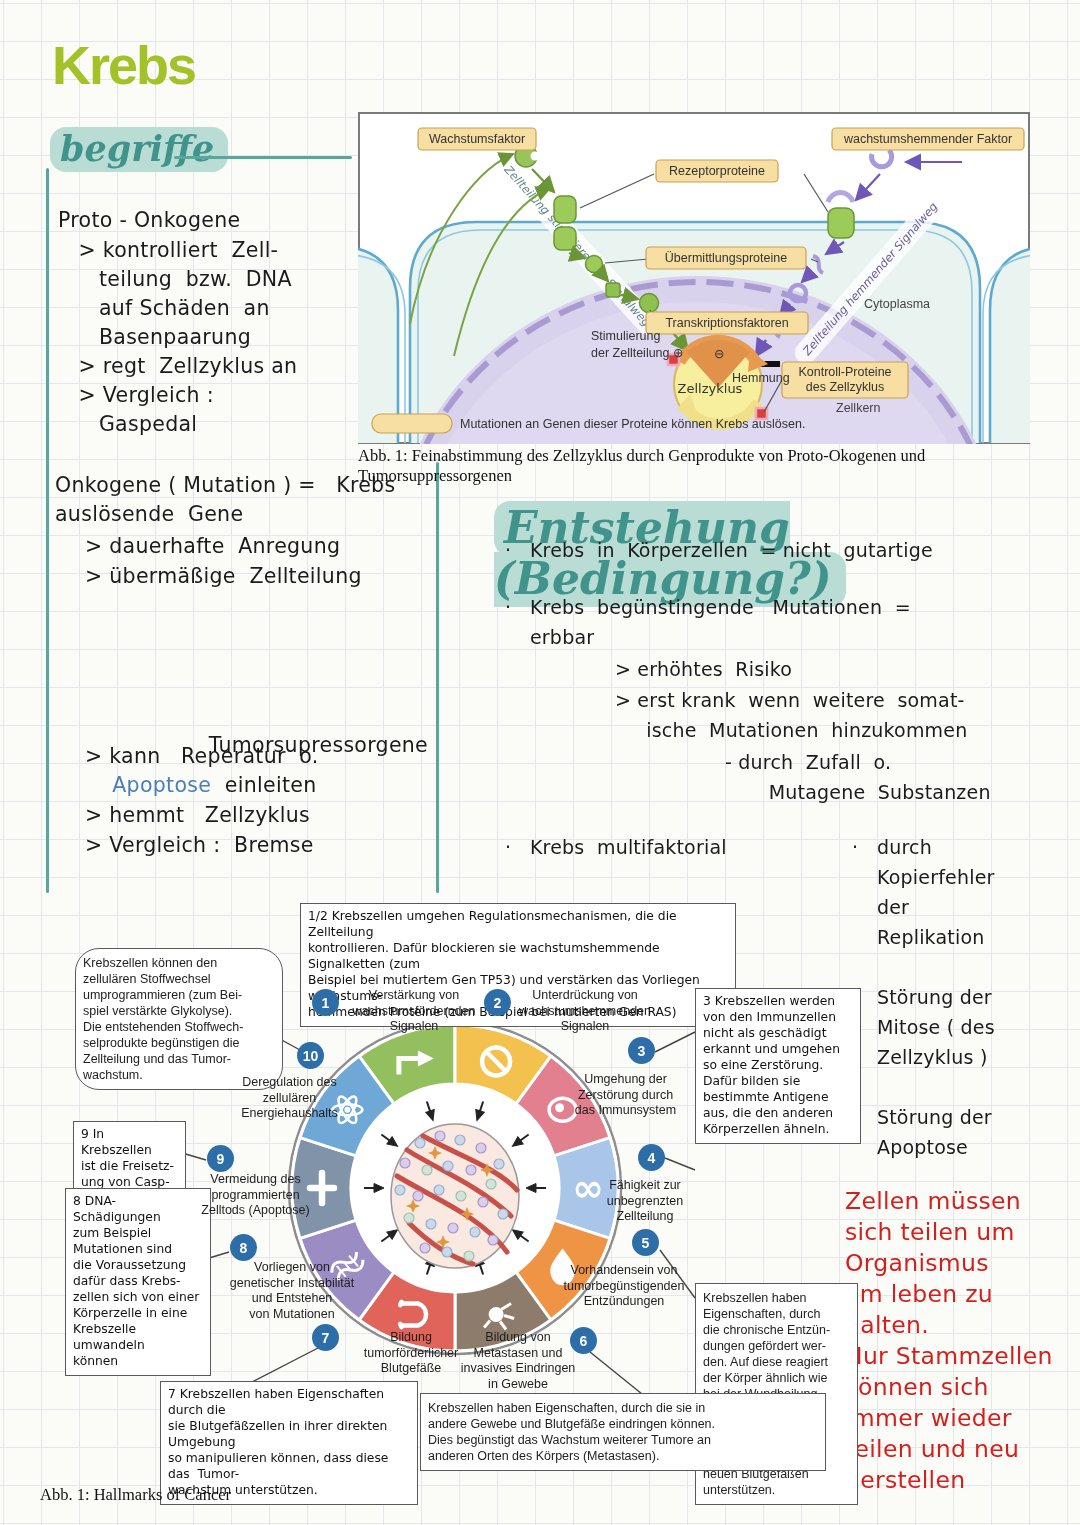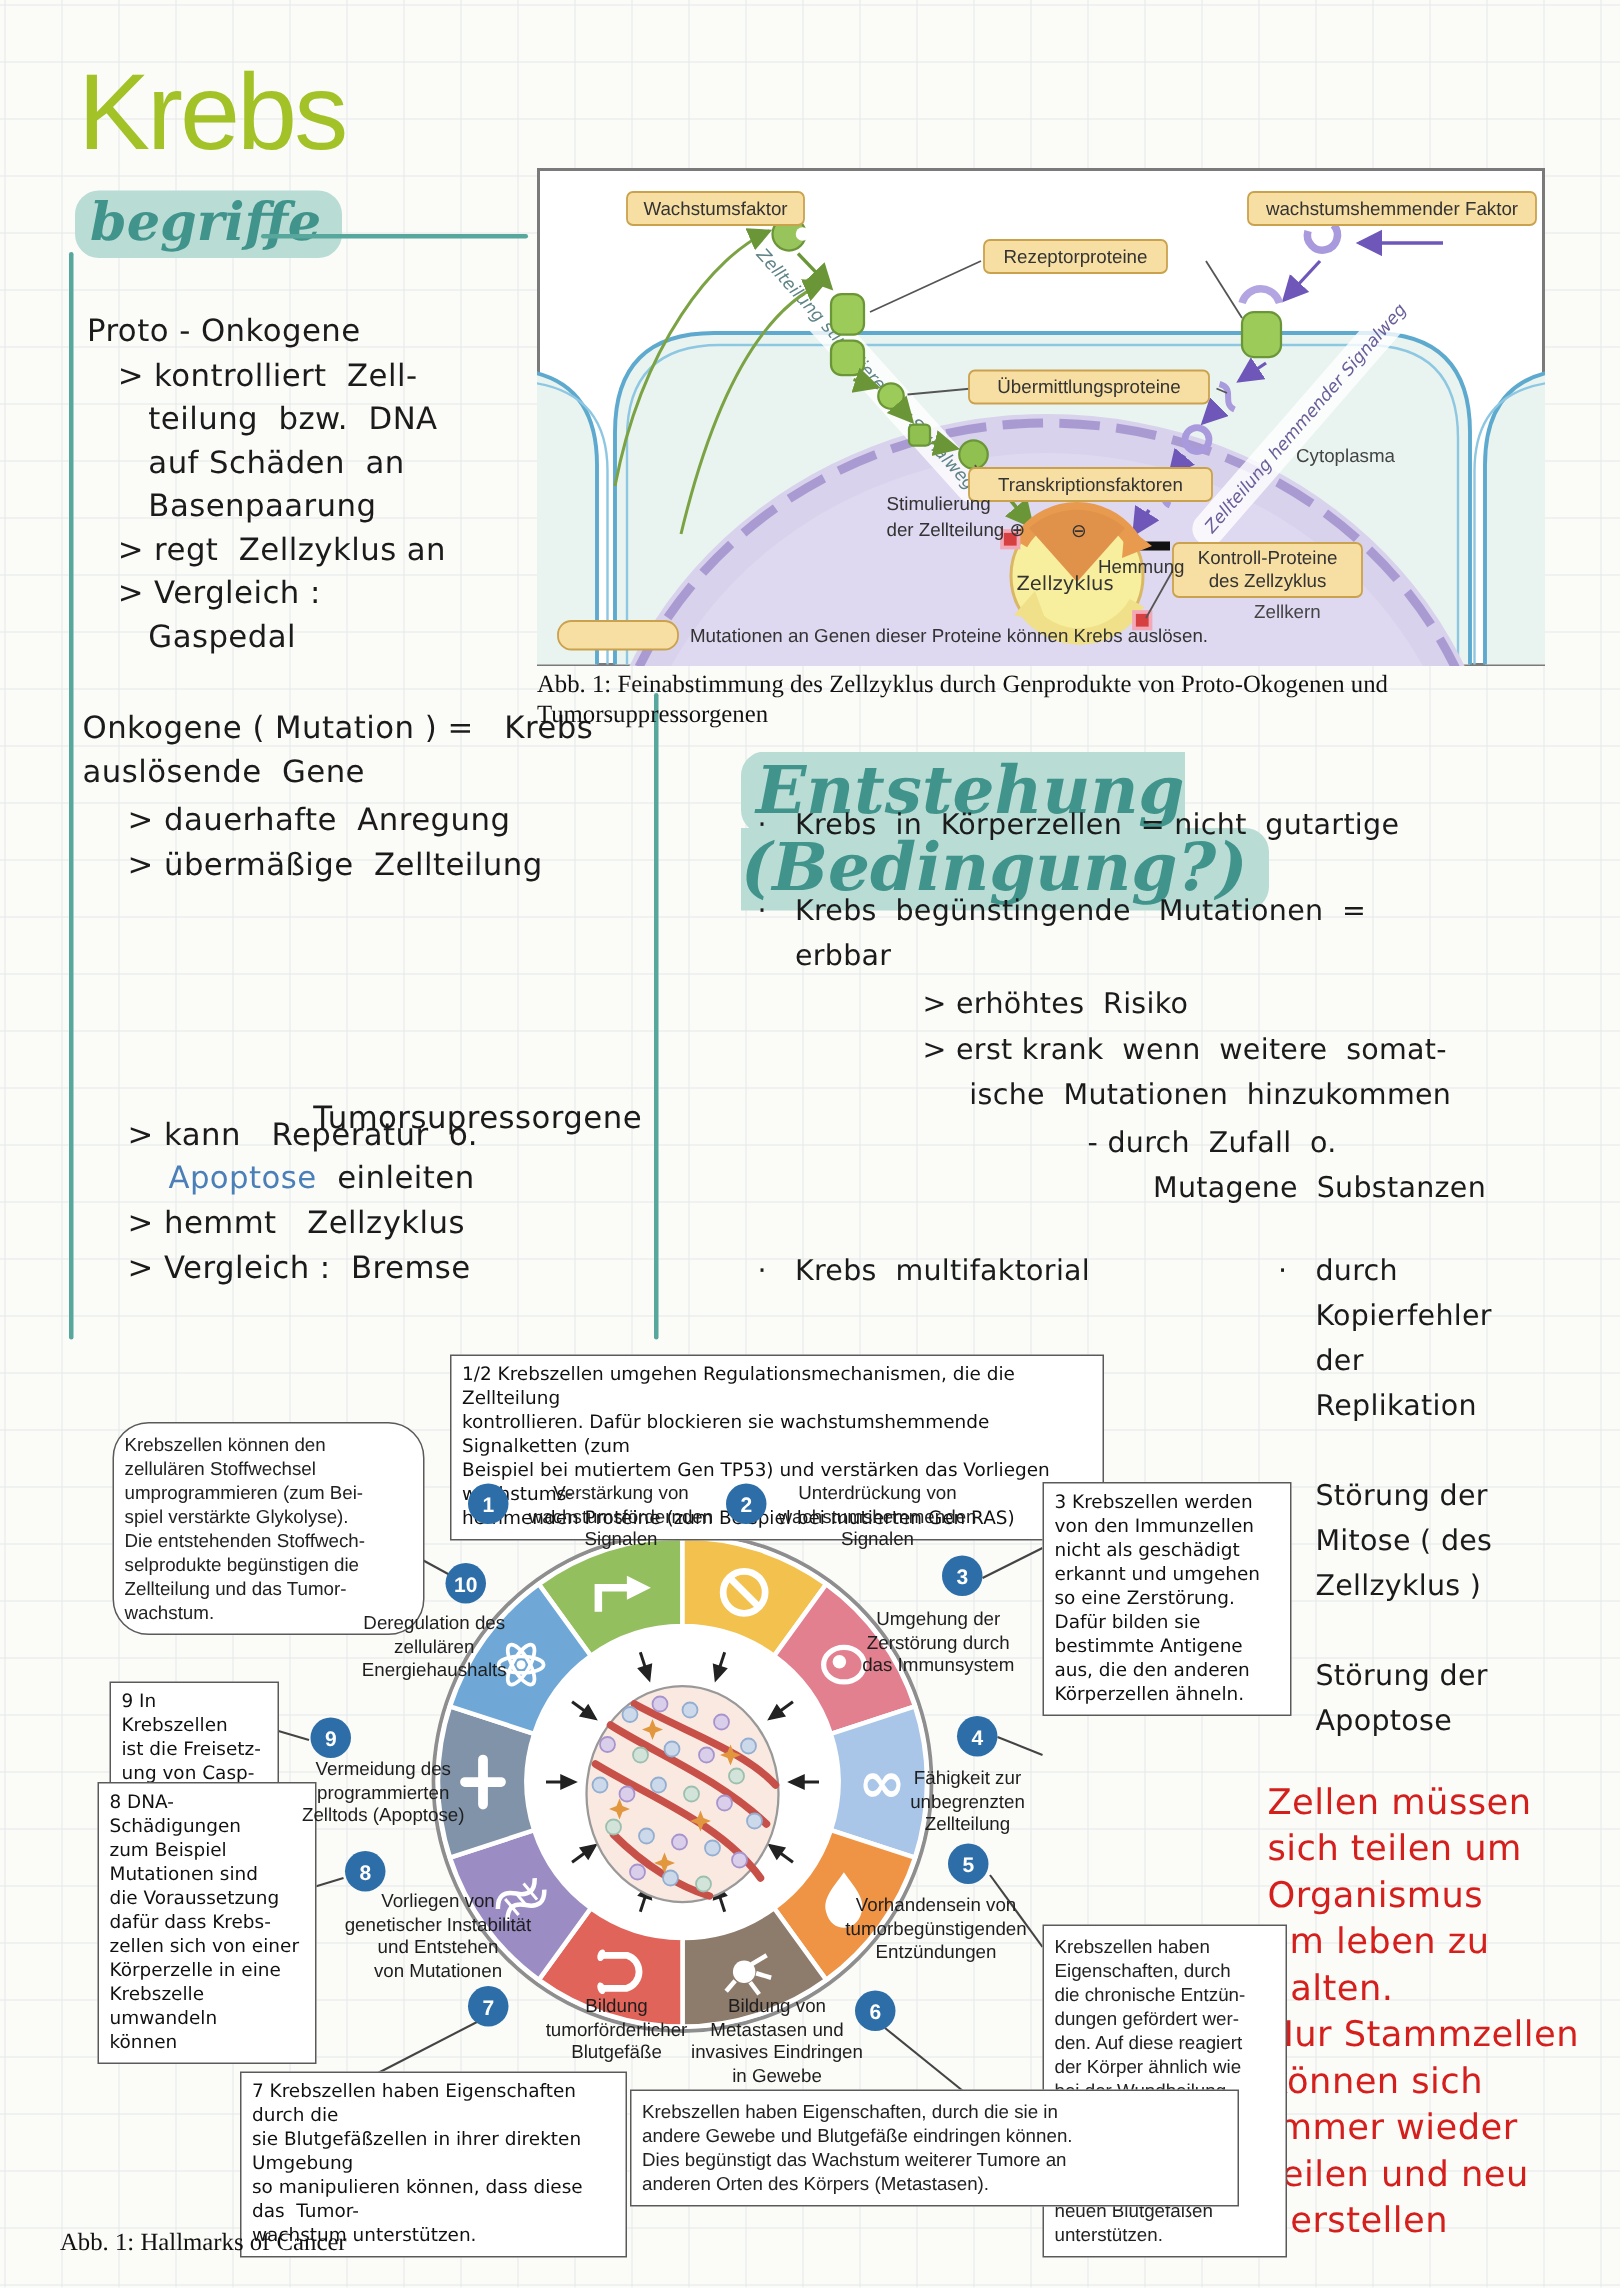--- a/index.html
+++ b/index.html
@@ -5,21 +5,21 @@
   html,body{margin:0;padding:0;}
   body{width:1080px;height:1525px;position:relative;font-family:"DejaVu Sans",sans-serif;}
   .sheet{position:absolute;left:0;top:0;width:1080px;height:1525px;overflow:hidden;
     background-color:#fbfbf8;
     background-image:linear-gradient(#e4e8ea 1px,transparent 1px),linear-gradient(90deg,#e4e8ea 1px,transparent 1px);
     background-size:38px 38px;background-position:3px 3px;}
   .abs{position:absolute;}
   .hw{font-family:"DejaVu Sans",sans-serif;color:#1b1b1b;white-space:pre-wrap;}
   .hw-lg{font-size:20.5px;line-height:29px;letter-spacing:.3px;}
   .hw-md{font-size:19px;line-height:30px;letter-spacing:.2px;}
-  .title{font-family:"Liberation Sans",sans-serif;font-weight:normal;font-size:72px;letter-spacing:-2px;color:#a2c227;text-align:center;}
+  .title{font-family:"Liberation Sans",sans-serif;font-weight:bold;font-size:54px;letter-spacing:-2px;color:#a2c227;text-align:center;}
   .script-head{font-family:"DejaVu Serif",serif;font-style:italic;font-weight:bold;color:#41948b;}
   .hl{background:#b9dcd5;border-radius:16px;padding:1px 14px 3px 10px;}
   .teal-vline{position:absolute;width:3px;background:#58a79d;border-radius:2px;}
   .teal-hline{position:absolute;height:3px;background:#58a79d;border-radius:2px;}
   .red{color:#d42220;}
   .blue{color:#4a7fb8;}
   .rednote{font-size:23.5px;line-height:31px;color:#d41f1d;letter-spacing:.3px;}
   .pbox{position:absolute;background:#ffffff;border:1.5px solid #5a5a5a;padding:6px 7px;
         font-family:"Liberation Sans",sans-serif;font-size:12.5px;line-height:1.28;color:#222;white-space:pre-wrap;}
   .hbox{position:absolute;background:#ffffff;border:1.5px solid #5a5a5a;padding:5px 7px;

